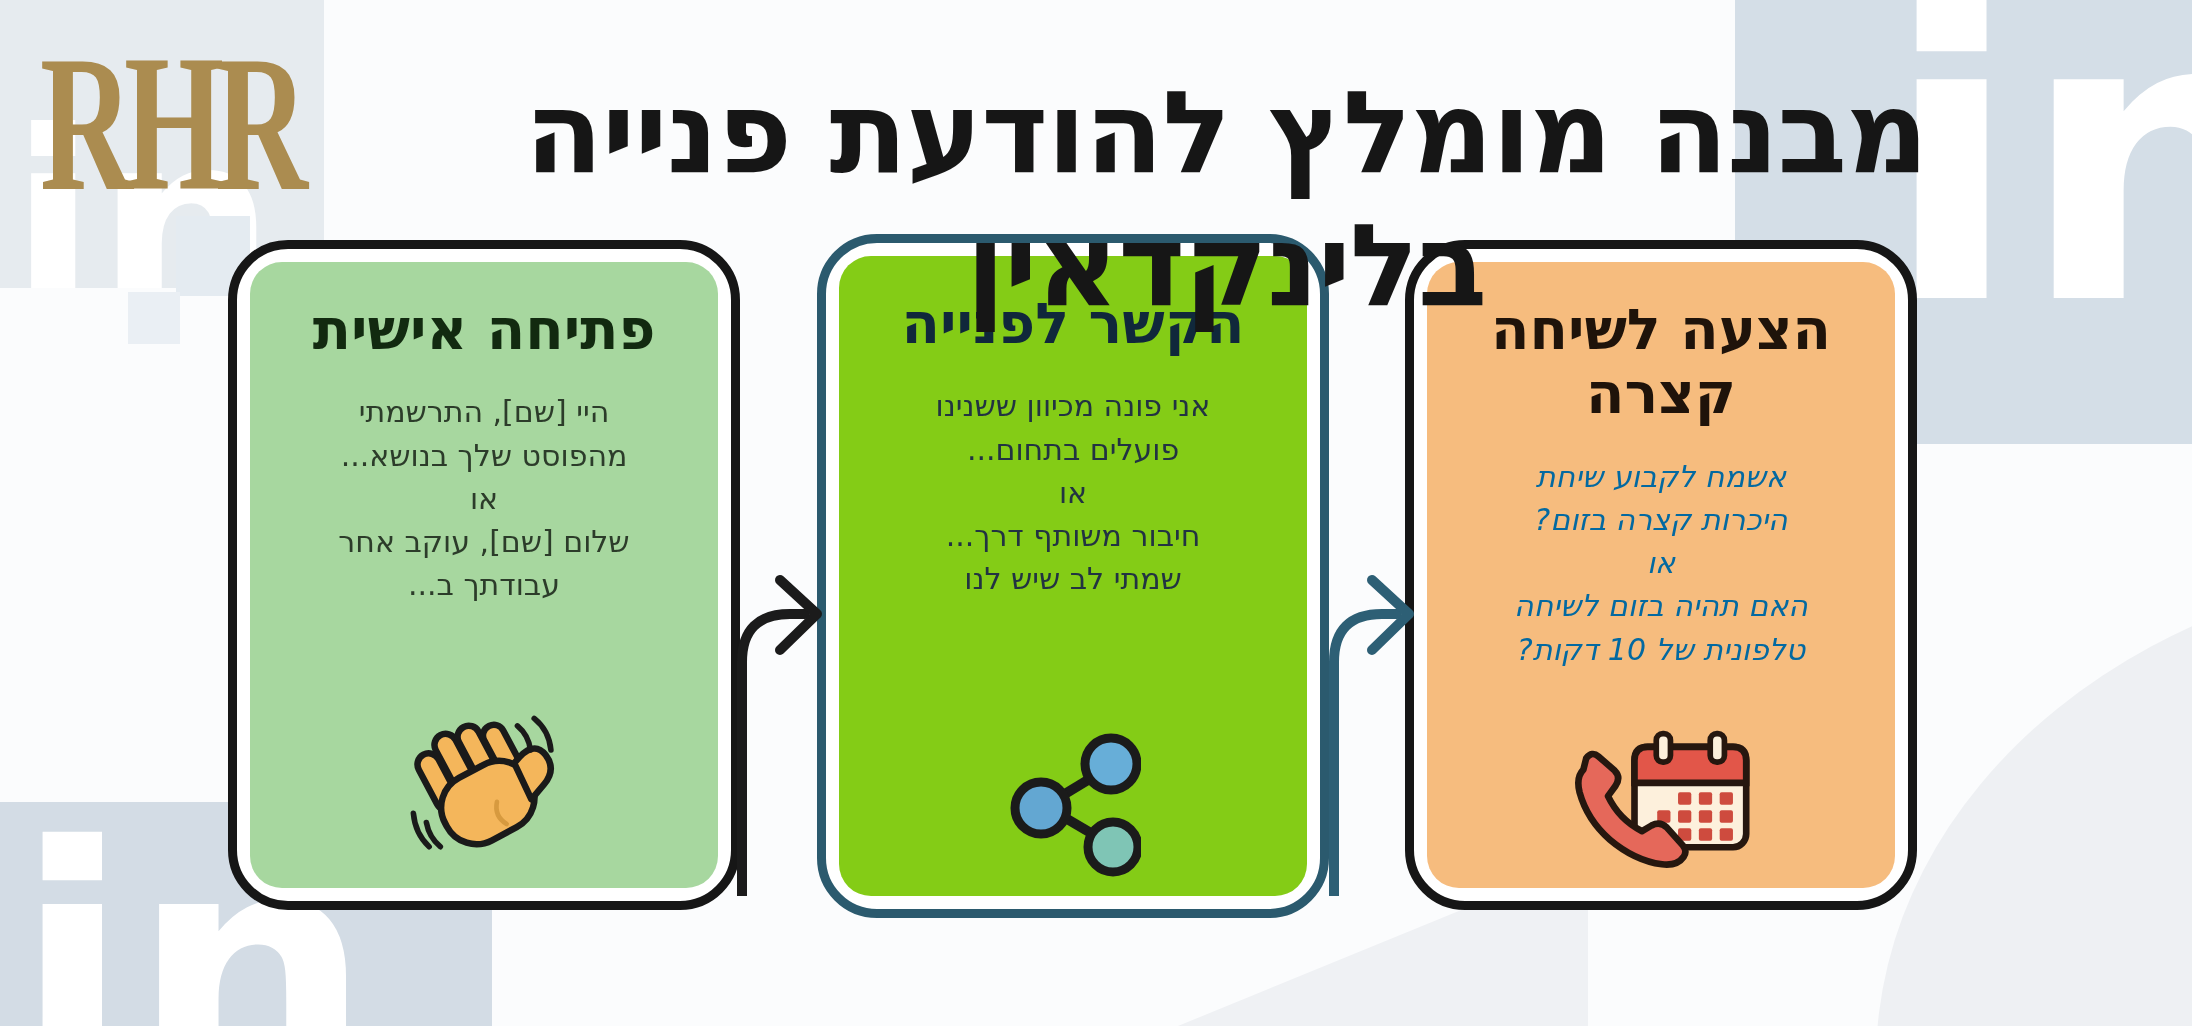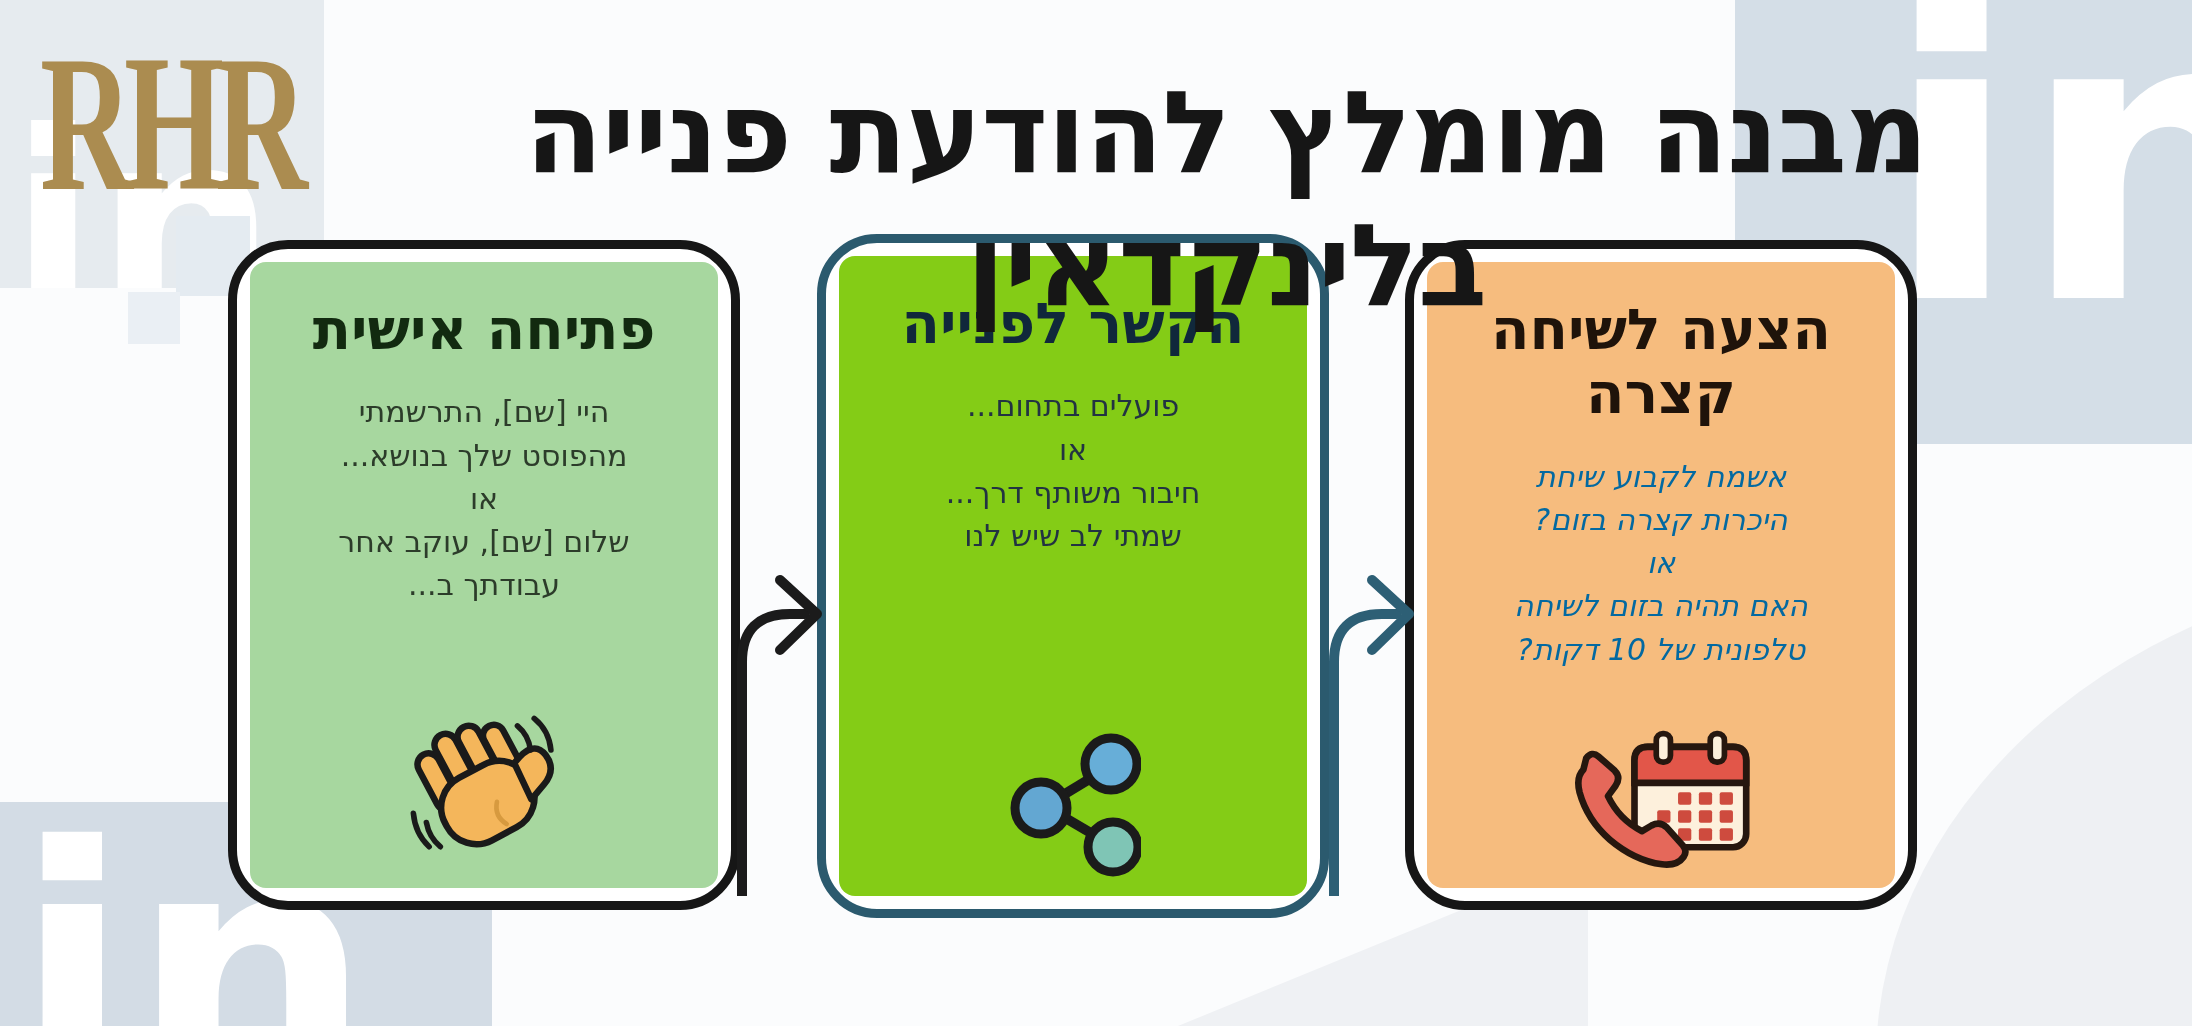--- a/index.html
+++ b/index.html
@@ -40,21 +40,21 @@
 
   
   .card{
     position:absolute;top:240px;width:512px;height:670px;box-sizing:border-box;
     background:#ffffff;border:9px solid #161616;border-radius:60px;z-index:2;
   }
   .card-green{left:228px;}
   .card-blue{left:817px;top:234px;height:684px;border-color:#2b5a6e;}
   .card-orange{left:1405px;}
   .fill{
-    position:absolute;left:13px;right:13px;top:13px;bottom:13px;border-radius:16px;
+    position:absolute;left:13px;right:13px;top:13px;bottom:13px;border-radius:32px;
     display:flex;flex-direction:column;align-items:center;text-align:center;direction:rtl;
   }
   .card-green  .fill{background:#a7d79f;}
   .card-blue   .fill{background:#84cc16;}
   .card-orange .fill{background:#f6bc7e;}
   .card-title{margin:36px 0 0;font-size:56px;font-weight:700;line-height:1.15;}
   .card-green  .card-title{color:#122a10;}
   .card-blue   .card-title{color:#10283b;}
   .card-orange .card-title{color:#1f130a;}
   .body{margin-top:28px;font-size:30px;line-height:1.44;font-weight:400;}
@@ -127,20 +127,21 @@
 
   <svg class="arrow arrow-1" width="96" height="330" viewBox="0 0 96 330" aria-hidden="true">
     <path d="M11 330 L11 96 Q11 48 59 48 L74 48" fill="none" stroke="#1b1b1b" stroke-width="10" stroke-linecap="round"></path>
     <path d="M49 14 L86 48 L49 84" fill="none" stroke="#1b1b1b" stroke-width="10" stroke-linecap="round" stroke-linejoin="round"></path>
   </svg>
 
   <section class="card card-blue">
     <div class="fill">
       <h2 class="card-title">הקשר לפנייה</h2>
       <div class="body">
+        <div>אני פונה מכיוון ששנינו</div>
         <div>פועלים בתחום...</div>
         <div>או</div>
         <div>חיבור משותף דרך...</div>
         <div>שמתי לב שיש לנו</div>
       </div>
       <div class="icon-wrap">
         <svg width="136" height="150" viewBox="0 0 136 150" aria-hidden="true">
           <line x1="40" y1="78" x2="106" y2="38" stroke="#1b1b1b" stroke-width="10"></line>
           <line x1="40" y1="78" x2="108" y2="118" stroke="#1b1b1b" stroke-width="10"></line>
           <circle cx="36" cy="80" r="26" fill="#63a7d2" stroke="#1b1b1b" stroke-width="9"></circle>

